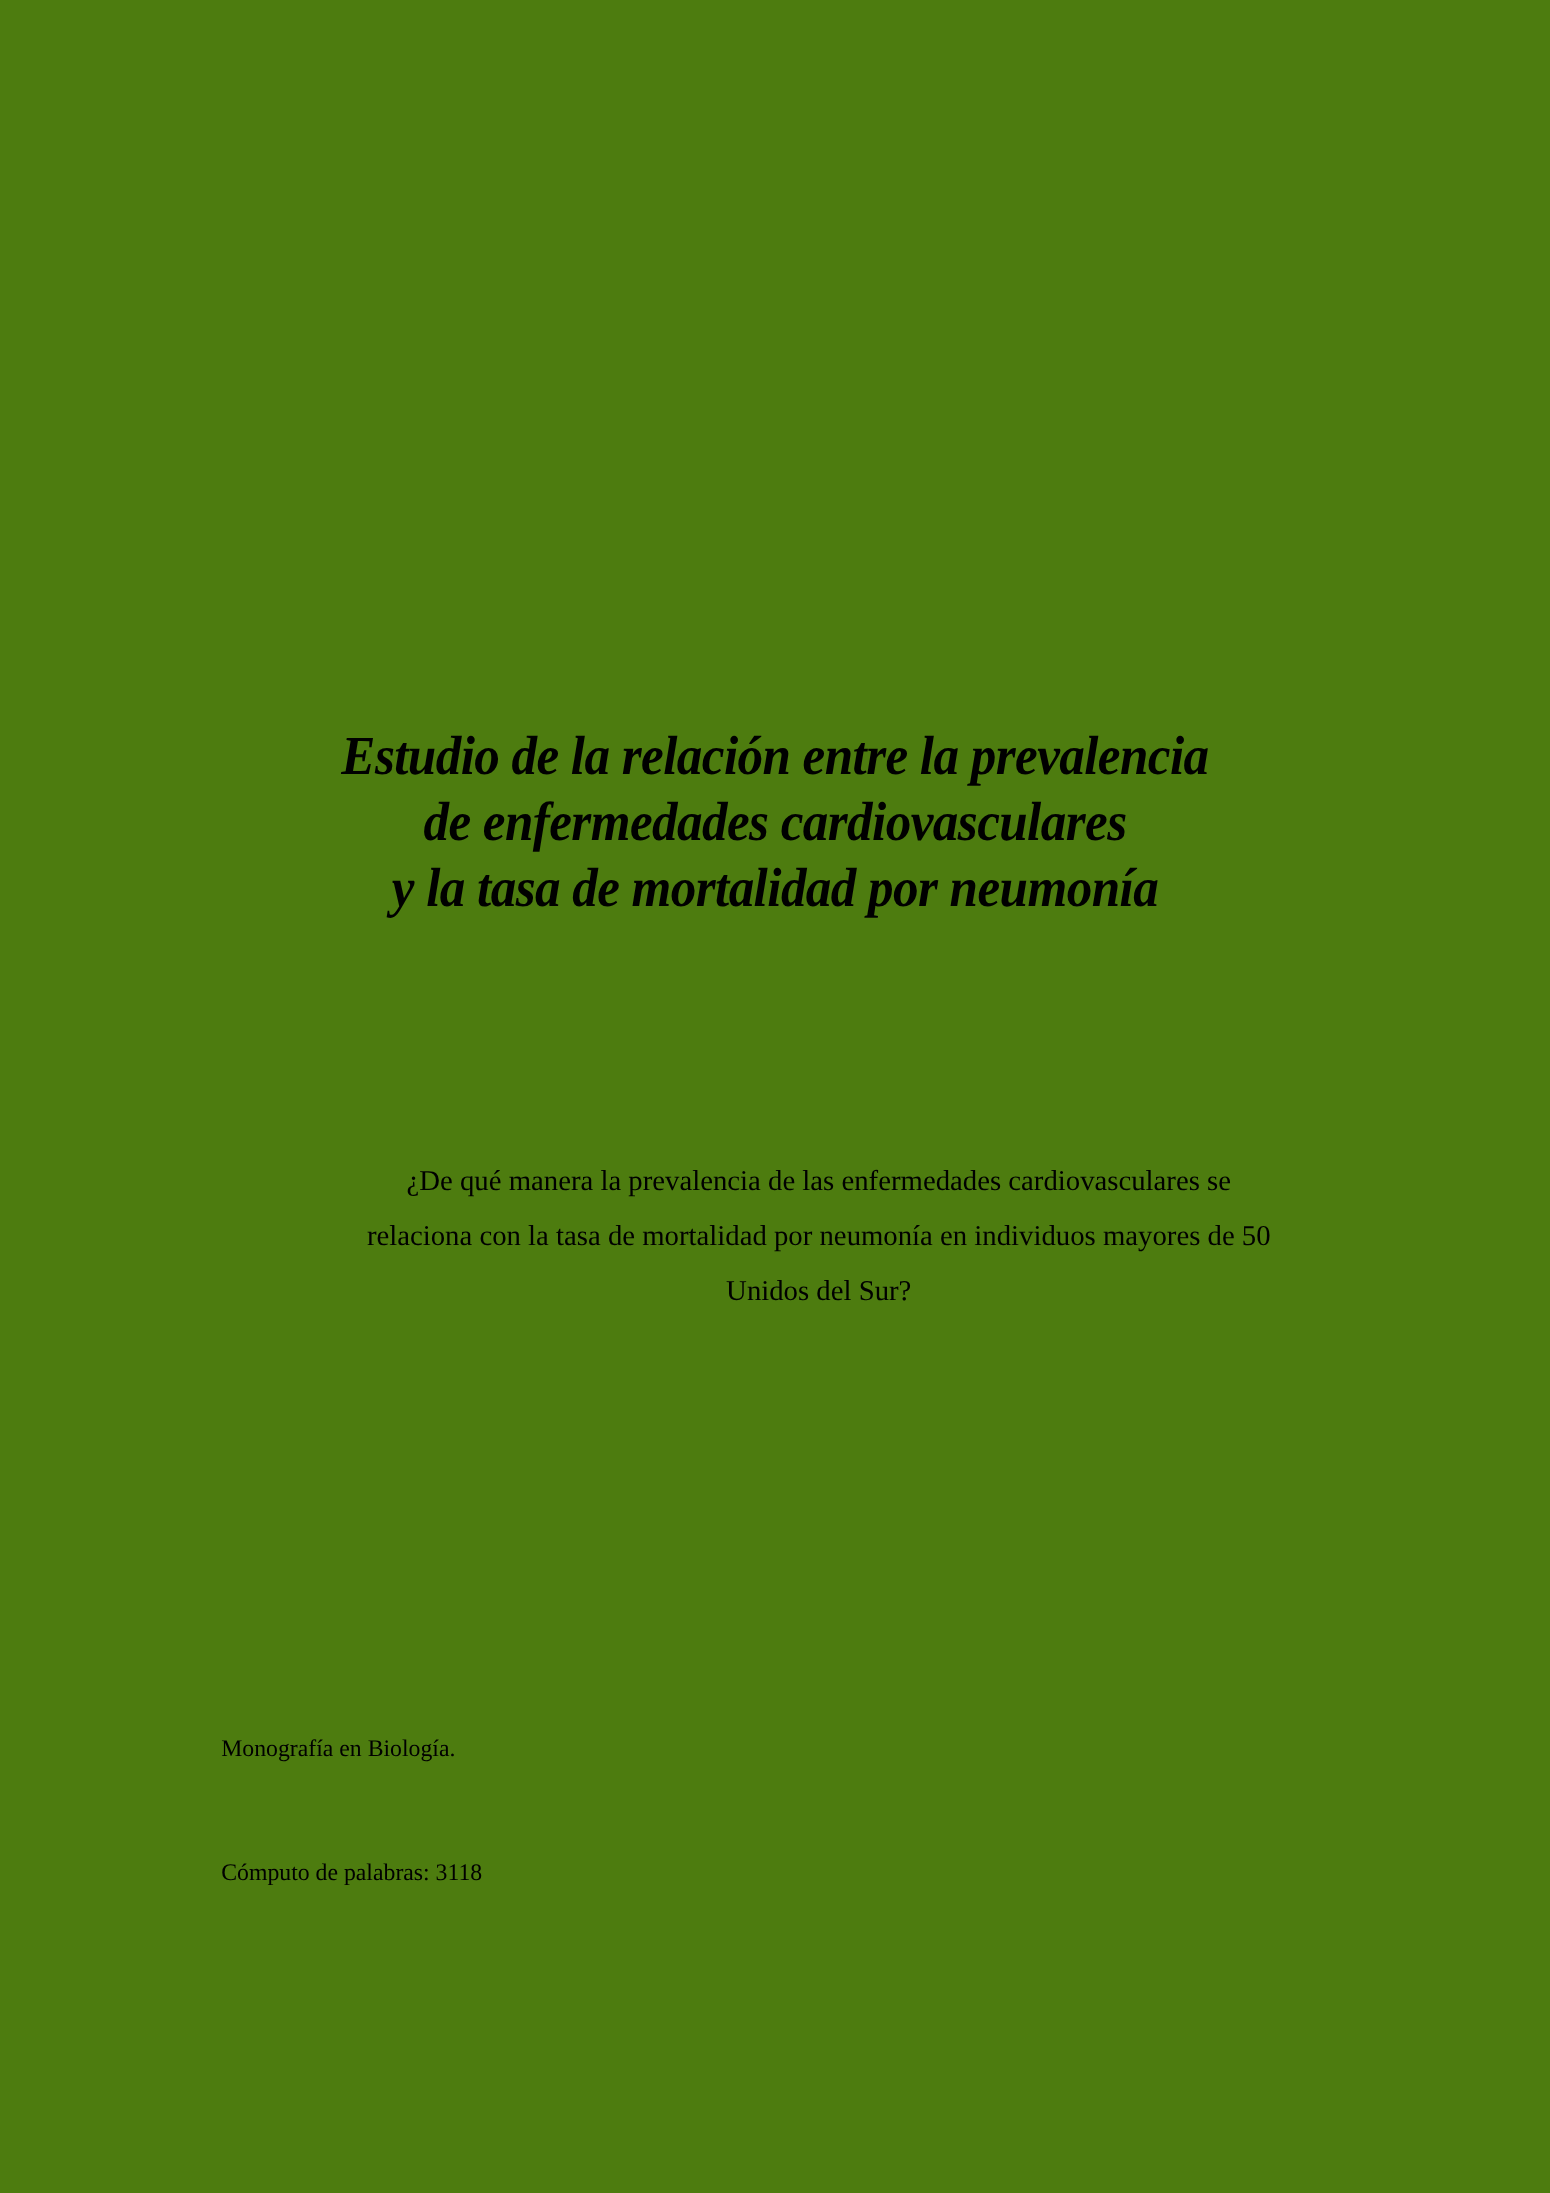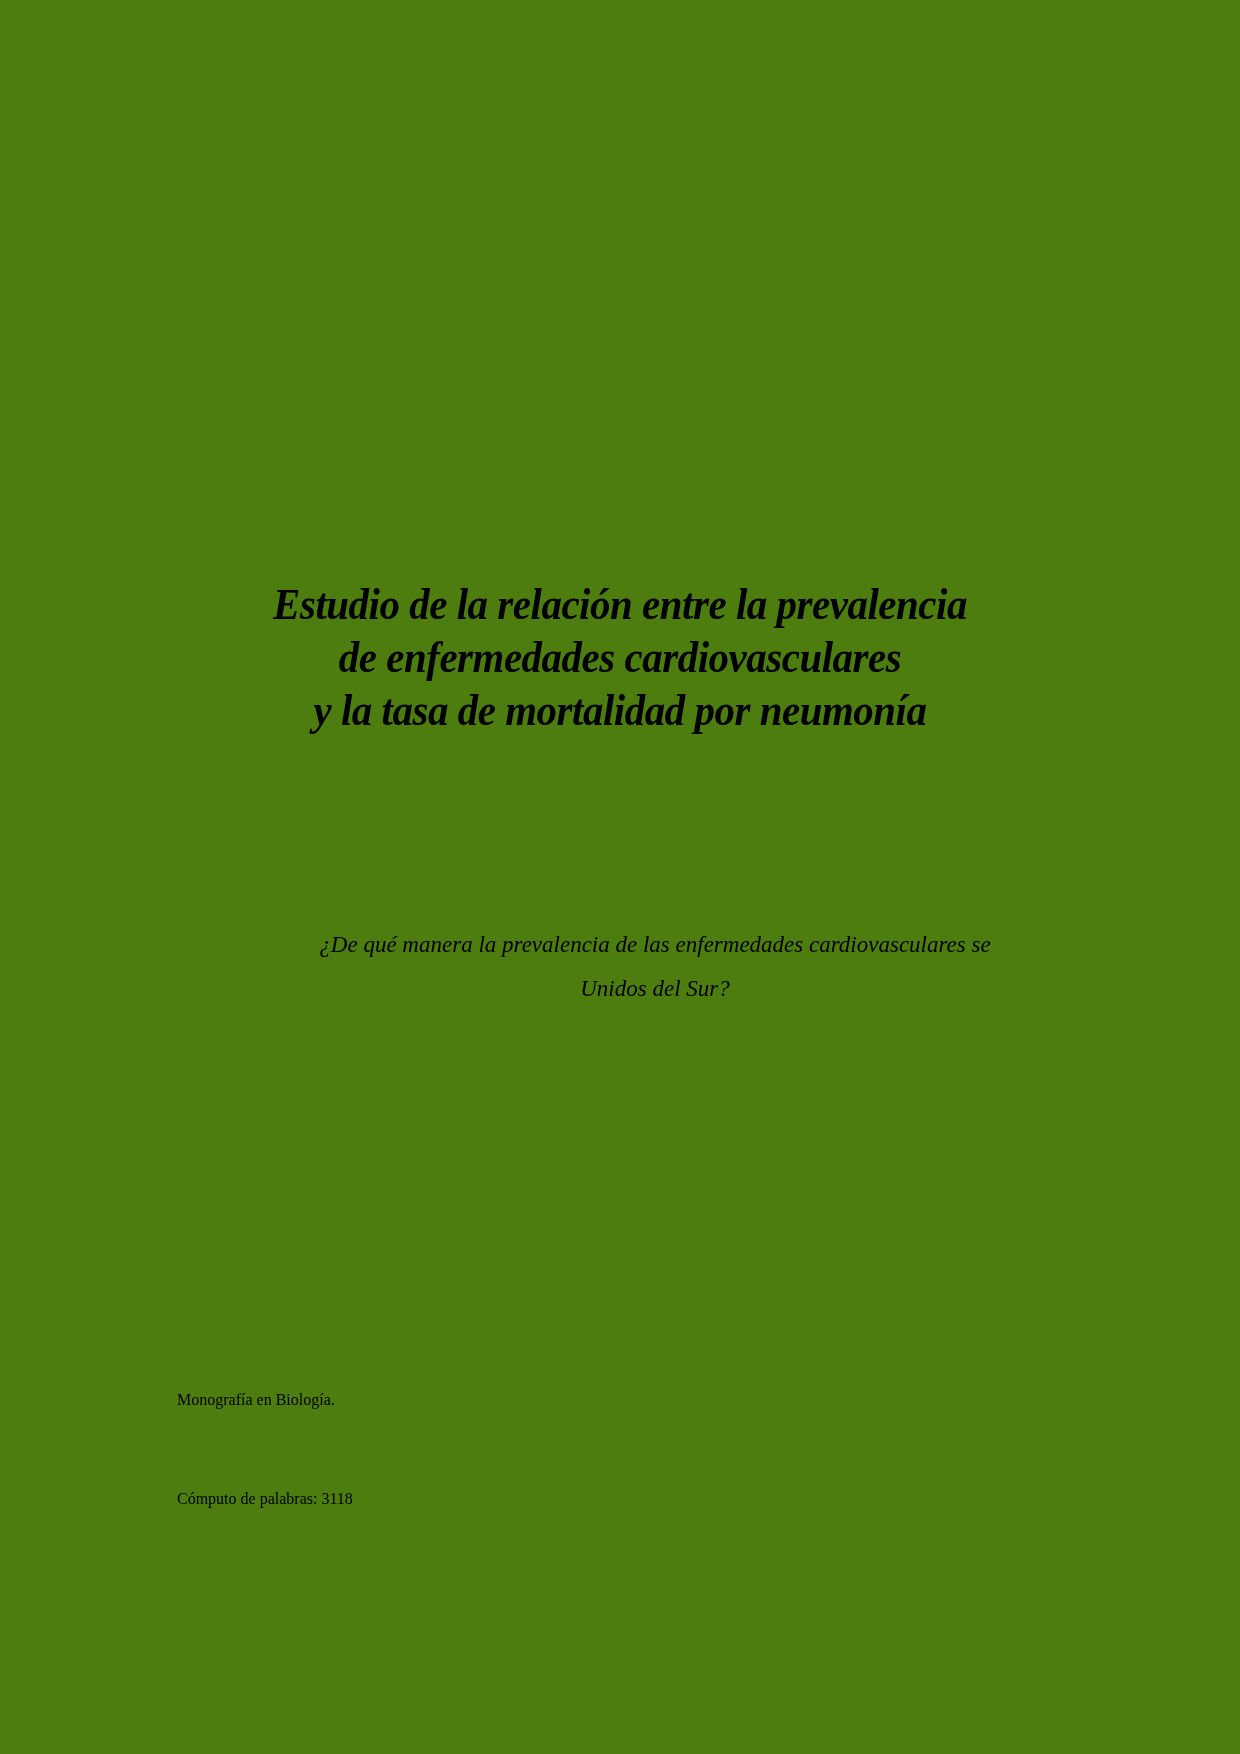--- a/index.html
+++ b/index.html
@@ -39,51 +39,51 @@
   .title .line {
     display: block;
     white-space: nowrap;
   }
   .question {
     position: absolute;
     left: 250px;
     top: 923px;
     width: 810px;
     text-align: center;
-    font-style: italic;
     font-size: 23px;
     line-height: 44px;
   }
   .question .line {
     display: block;
     white-space: nowrap;
   }
   .meta {
     position: absolute;
     left: 177px;
-    font-size: 16px;
+    font-size: 19px;
     line-height: 28px;
     white-space: nowrap;
   }
   .meta-subject { top: 1386px; }
   .meta-wordcount { top: 1469px; margin-top: 16px; }
 </style>
 </head>
 <body>
 
 <div class="page">
 
   <h1 class="title" style="margin:0;">
     <span class="line">Estudio de la relación entre la prevalencia</span>
     <span class="line">de enfermedades cardiovasculares</span>
     <span class="line">y la tasa de mortalidad por neumonía</span>
   </h1>
 
   <p class="question" style="margin:0;">
     <span class="line">¿De qué manera la prevalencia de las enfermedades cardiovasculares se</span>
+    <span class="line">relaciona con la tasa de mortalidad por neumonía en individuos mayores de 50</span>
     <span class="line">Unidos del Sur?</span>
   </p>
 
   <div class="meta meta-subject">Monografía en Biología.</div>
 
   <div class="meta meta-wordcount">Cómputo de palabras: 3118</div>
 
 </div>
 
 </body></html>

